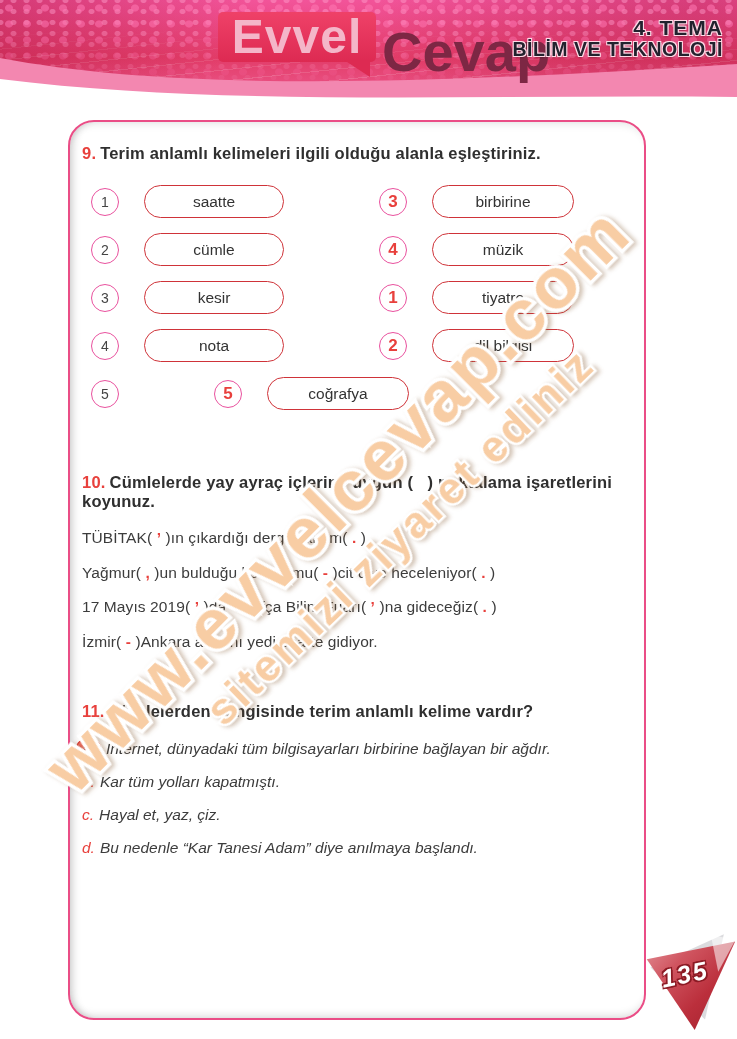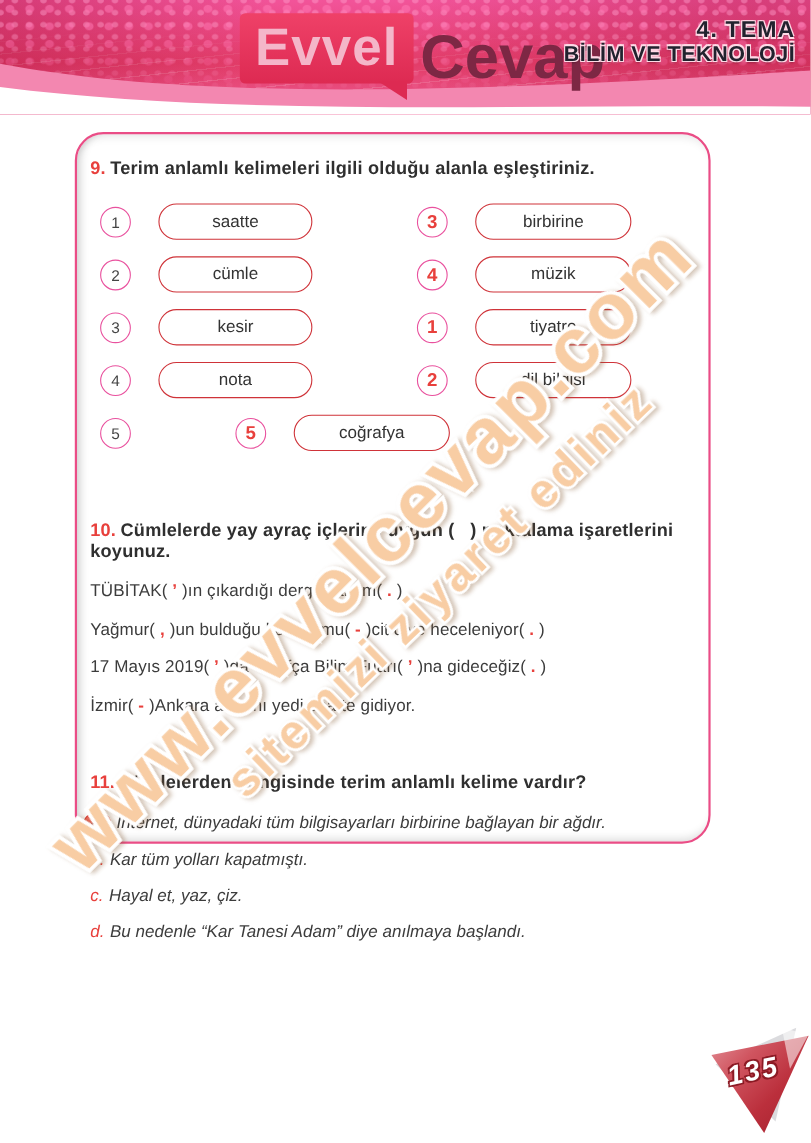--- a/index.html
+++ b/index.html
@@ -27,21 +27,21 @@
     mask-image:linear-gradient(#fff 20%, transparent 90%);
   }
   .header .stripes{
     position:absolute;inset:0;
     background:repeating-linear-gradient(-6deg, transparent 0 10px, rgba(255,255,255,0.14) 10px 11px);
     -webkit-mask-image:linear-gradient(transparent 25%, #fff 75%);
     mask-image:linear-gradient(transparent 25%, #fff 75%);
   }
   .header svg.wave{position:absolute;left:0;bottom:0;}
   .logo-bubble{
-    position:absolute;left:218px;top:12px;width:158px;height:64px;
+    position:absolute;left:218px;top:12px;width:158px;height:50px;
     background:linear-gradient(180deg,#ef4168,#dd2a52);
     border-radius:5px;display:flex;align-items:center;justify-content:center;
   }
   .logo-bubble .tail{
     position:absolute;right:6px;bottom:-15px;width:0;height:0;
     border-left:26px solid transparent;border-top:17px solid #dd2a52;
   }
   .logo-evvel{
     color:#f4b6c9;font-size:48px;font-weight:700;letter-spacing:1px;line-height:1;
   }
@@ -51,21 +51,21 @@
   }
   .tema{
     position:absolute;right:14px;top:16px;text-align:right;
     color:#22222e;font-weight:700;line-height:1.1;
     text-shadow:-1px -1px 0 #ffd9e6, 1px -1px 0 #ffd9e6, -1px 1px 0 #ffd9e6, 1px 1px 0 #ffd9e6, 0 2px 2px rgba(0,0,0,0.25);
   }
   .tema .l1{font-size:21px;letter-spacing:1px;}
   .tema .l2{font-size:19.5px;letter-spacing:0.5px;}
   
   .card{
-    position:absolute;left:68px;top:120px;width:578px;height:647px;
+    position:absolute;left:68px;top:120px;width:578px;height:900px;
     background:#fff;border:2px solid #ea4d86;border-radius:26px;
     box-shadow:inset 9px 0 9px -7px rgba(0,0,0,0.22), inset 0 -9px 9px -7px rgba(0,0,0,0.15), inset 0 9px 9px -7px rgba(0,0,0,0.10);
     padding:22px 10px 0 12px;box-sizing:border-box;z-index:2;
   }
   .q-head{font-size:16.5px;font-weight:700;color:#2f2f2f;letter-spacing:0.2px;}
   .q-num{color:#e8403c;margin-right:4px;}
   
   .match-rows{margin-top:22px;}
   .match-row{display:flex;align-items:center;height:33px;margin-bottom:15px;}
   .num-circle{

